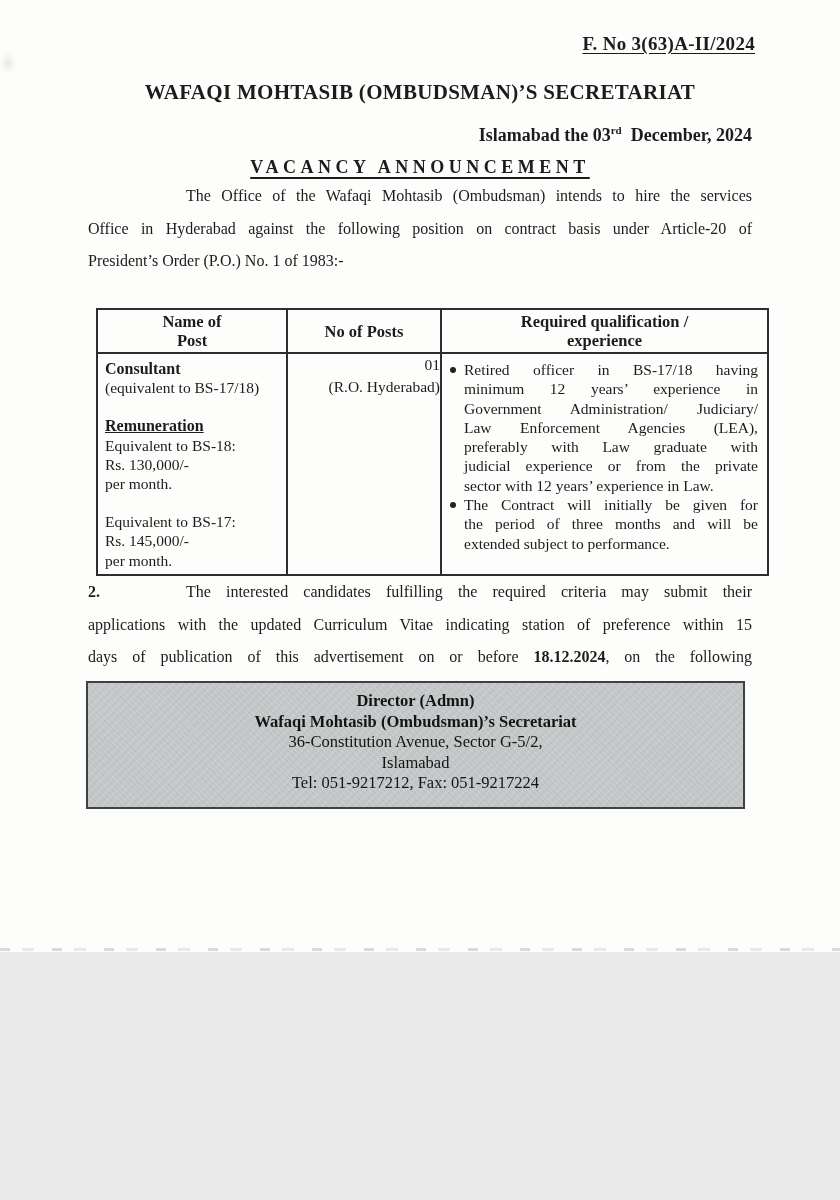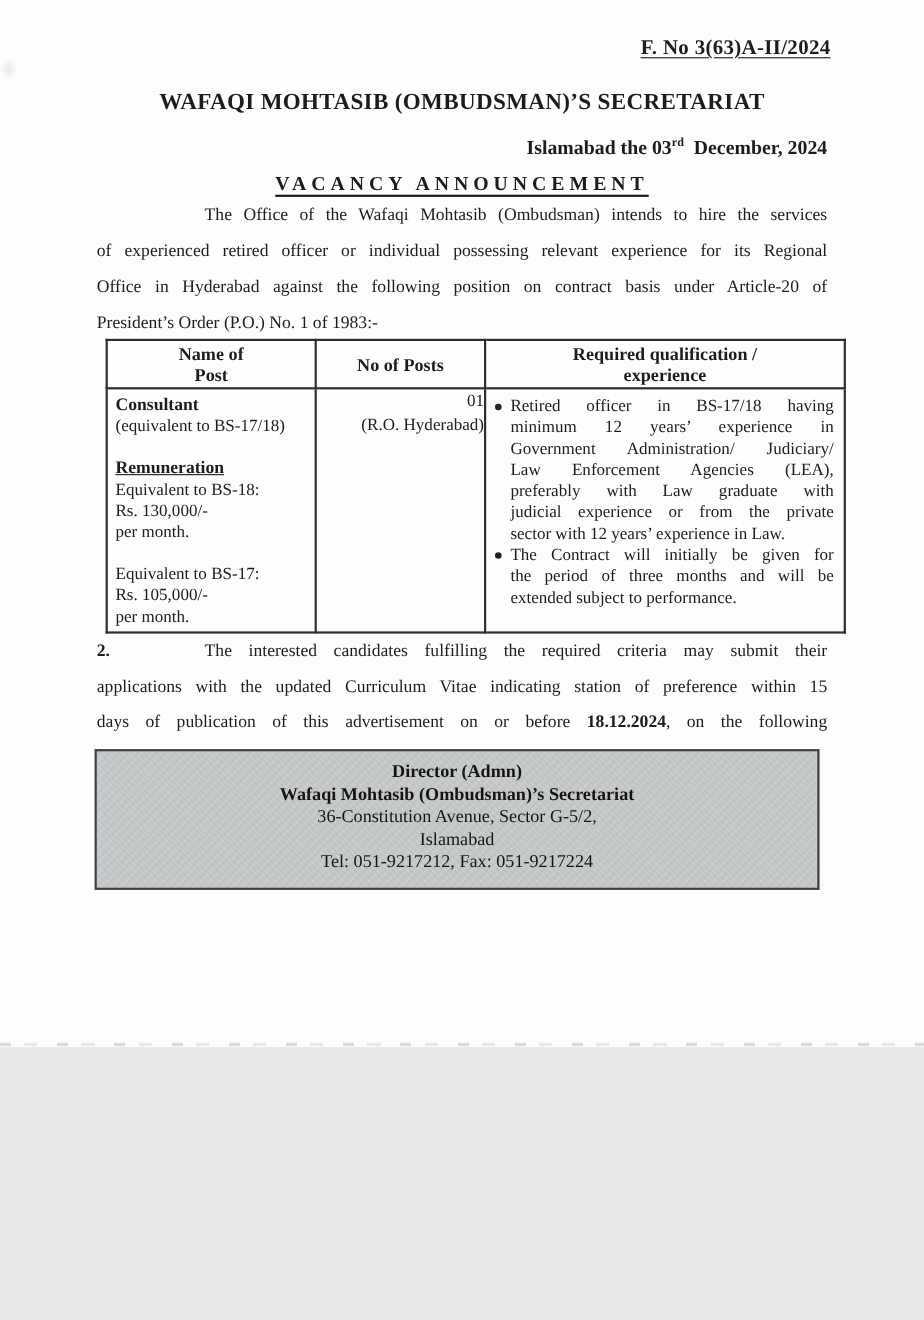--- a/index.html
+++ b/index.html
@@ -114,21 +114,20 @@
   <div class="fileno">F. No 3(63)A-II/2024</div>
 
   <div class="title">WAFAQI MOHTASIB (OMBUDSMAN)’S SECRETARIAT</div>
 
   <div class="dateline"><span>Islamabad the 03</span><sup>rd</sup><span>&nbsp; December, 2024</span></div>
 
   <div class="vacancy"><span>VACANCY ANNOUNCEMENT</span></div>
 
   <div class="para1">
     <div class="jline first">The Office of the Wafaqi Mohtasib (Ombudsman) intends to hire the services</div>
-    <div class="jline">of experienced retired officer or individual possessing relevant experience for its Regional</div>
     <div class="jline">Office in Hyderabad against the following position on contract basis under Article-20 of</div>
     <div class="jline lastline">President’s Order (P.O.) No. 1 of 1983:-</div>
   </div>
 
   <table class="vtable">
     <colgroup>
       <col style="width:190px">
       <col style="width:154px">
       <col style="width:327px">
     </colgroup>
@@ -150,21 +149,21 @@
         <td class="cell-post">
           <div class="c1 b">Consultant</div>
           <div class="c1">(equivalent to BS-17/18)</div>
           <div class="c1gap"></div>
           <div class="c1 b u">Remuneration</div>
           <div class="c1">Equivalent to BS-18:</div>
           <div class="c1">Rs. 130,000/-</div>
           <div class="c1">per month.</div>
           <div class="c1gap"></div>
           <div class="c1">Equivalent to BS-17:</div>
-          <div class="c1">Rs. 105,000/-</div>
+          <div class="c1">Rs. 145,000/-</div>
           <div class="c1">per month.</div>
         </td>
         <td class="cell-count">
           <div>01</div>
           <div>(R.O. Hyderabad)</div>
         </td>
         <td class="cell-qual">
           <div class="qual-item">
             <span class="bullet-dot"></span>
             <div class="bline">Retired officer in BS-17/18 having</div>

